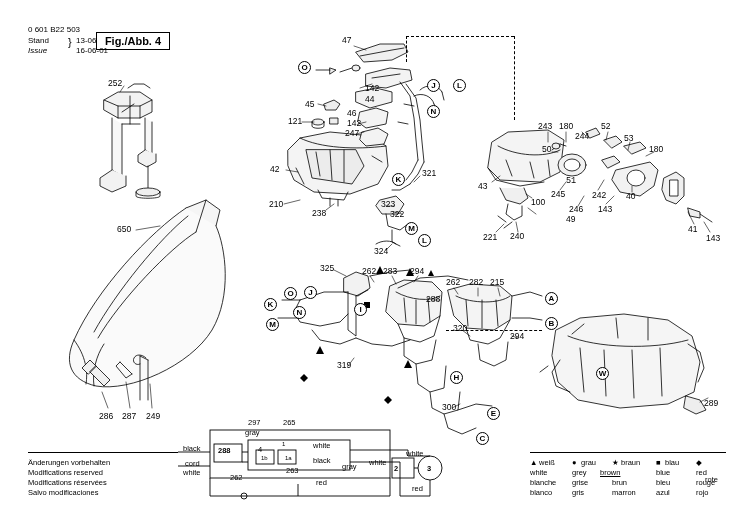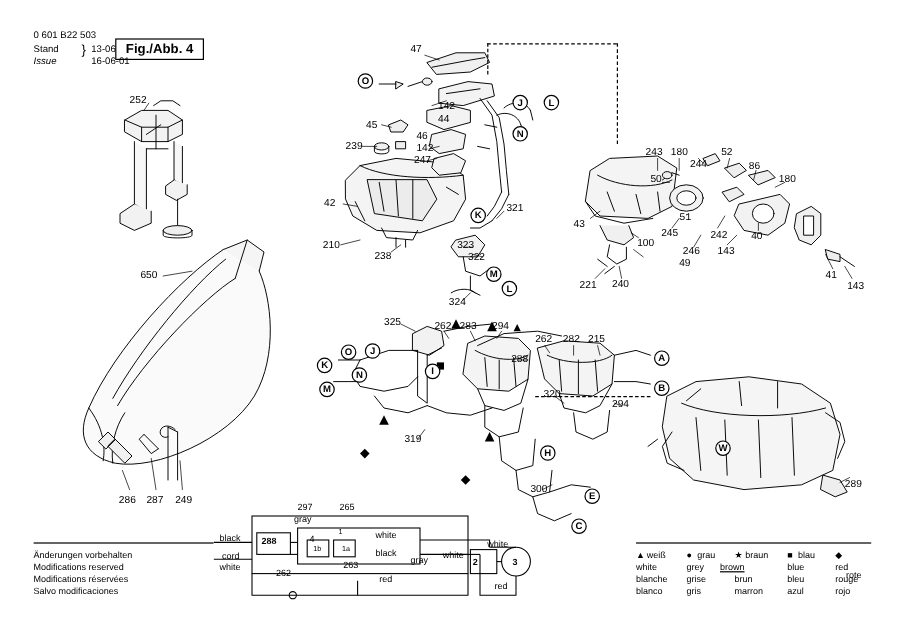--- a/index.html
+++ b/index.html
@@ -233,21 +233,21 @@
   <div class="num" style="left:117px;top:224px;">650</div>
   <div class="num" style="left:99px;top:411px;">286</div>
   <div class="num" style="left:122px;top:411px;">287</div>
   <div class="num" style="left:146px;top:411px;">249</div>
 
   <div class="num" style="left:342px;top:35px;">47</div>
   <div class="num" style="left:365px;top:83px;">142</div>
   <div class="num" style="left:365px;top:94px;">44</div>
   <div class="num" style="left:347px;top:108px;">46</div>
   <div class="num" style="left:305px;top:99px;">45</div>
-  <div class="num" style="left:288px;top:116px;">239</div>
+  <div class="num" style="left:288px;top:116px;">121</div>
   <div class="num" style="left:347px;top:118px;">142</div>
   <div class="num" style="left:345px;top:128px;">247</div>
   <div class="num" style="left:270px;top:164px;">42</div>
   <div class="num" style="left:269px;top:199px;">210</div>
   <div class="num" style="left:312px;top:208px;">238</div>
   <div class="num" style="left:381px;top:199px;">323</div>
   <div class="num" style="left:390px;top:209px;">322</div>
   <div class="num" style="left:422px;top:168px;">321</div>
   <div class="num" style="left:374px;top:246px;">324</div>
   <div class="num" style="left:320px;top:263px;">325</div>
@@ -262,21 +262,21 @@
   <div class="num" style="left:510px;top:331px;">294</div>
   <div class="num" style="left:337px;top:360px;">319</div>
   <div class="num" style="left:442px;top:402px;">300</div>
 
   <div class="num" style="left:538px;top:121px;">243</div>
   <div class="num" style="left:559px;top:121px;">180</div>
   <div class="num" style="left:575px;top:131px;">244</div>
   <div class="num" style="left:601px;top:121px;">52</div>
   <div class="num" style="left:542px;top:144px;">50</div>
   <div class="num" style="left:566px;top:176px;font-weight:normal;font-family:Liberation Mono, monospace;">51</div>
-  <div class="num" style="left:624px;top:133px;">86</div>
+  <div class="num" style="left:624px;top:133px;">53</div>
   <div class="num" style="left:649px;top:144px;">180</div>
   <div class="num" style="left:551px;top:189px;">245</div>
   <div class="num" style="left:569px;top:204px;">246</div>
   <div class="num" style="left:592px;top:190px;">242</div>
   <div class="num" style="left:598px;top:204px;">143</div>
   <div class="num" style="left:626px;top:191px;">40</div>
   <div class="num" style="left:688px;top:224px;">41</div>
   <div class="num" style="left:706px;top:233px;">143</div>
   <div class="num" style="left:478px;top:181px;">43</div>
   <div class="num" style="left:531px;top:197px;">100</div>

